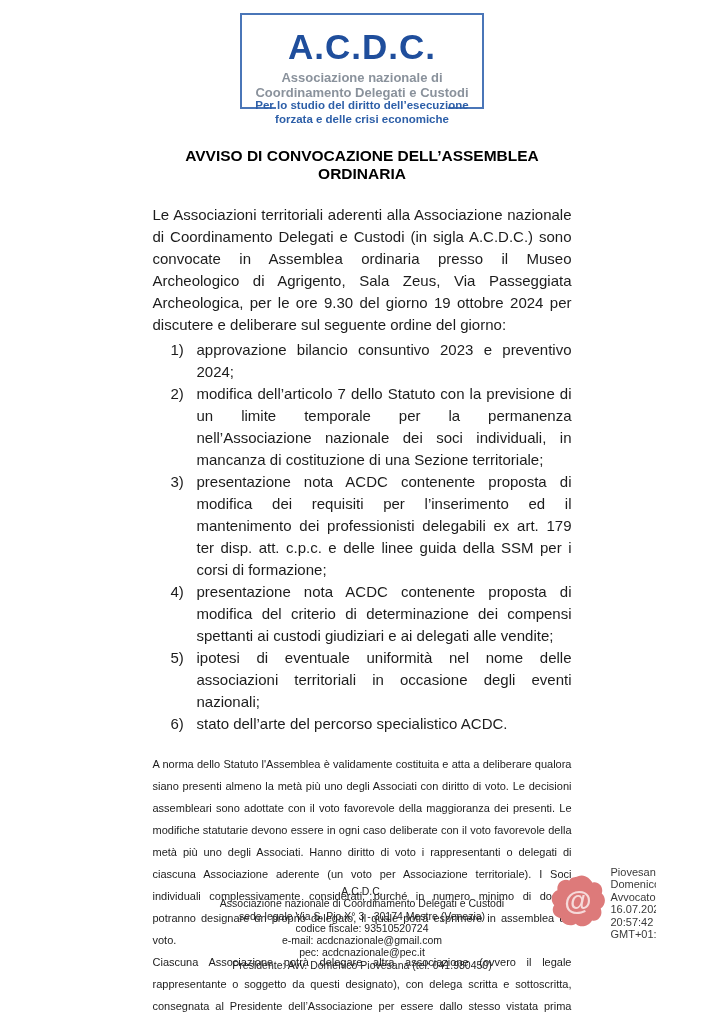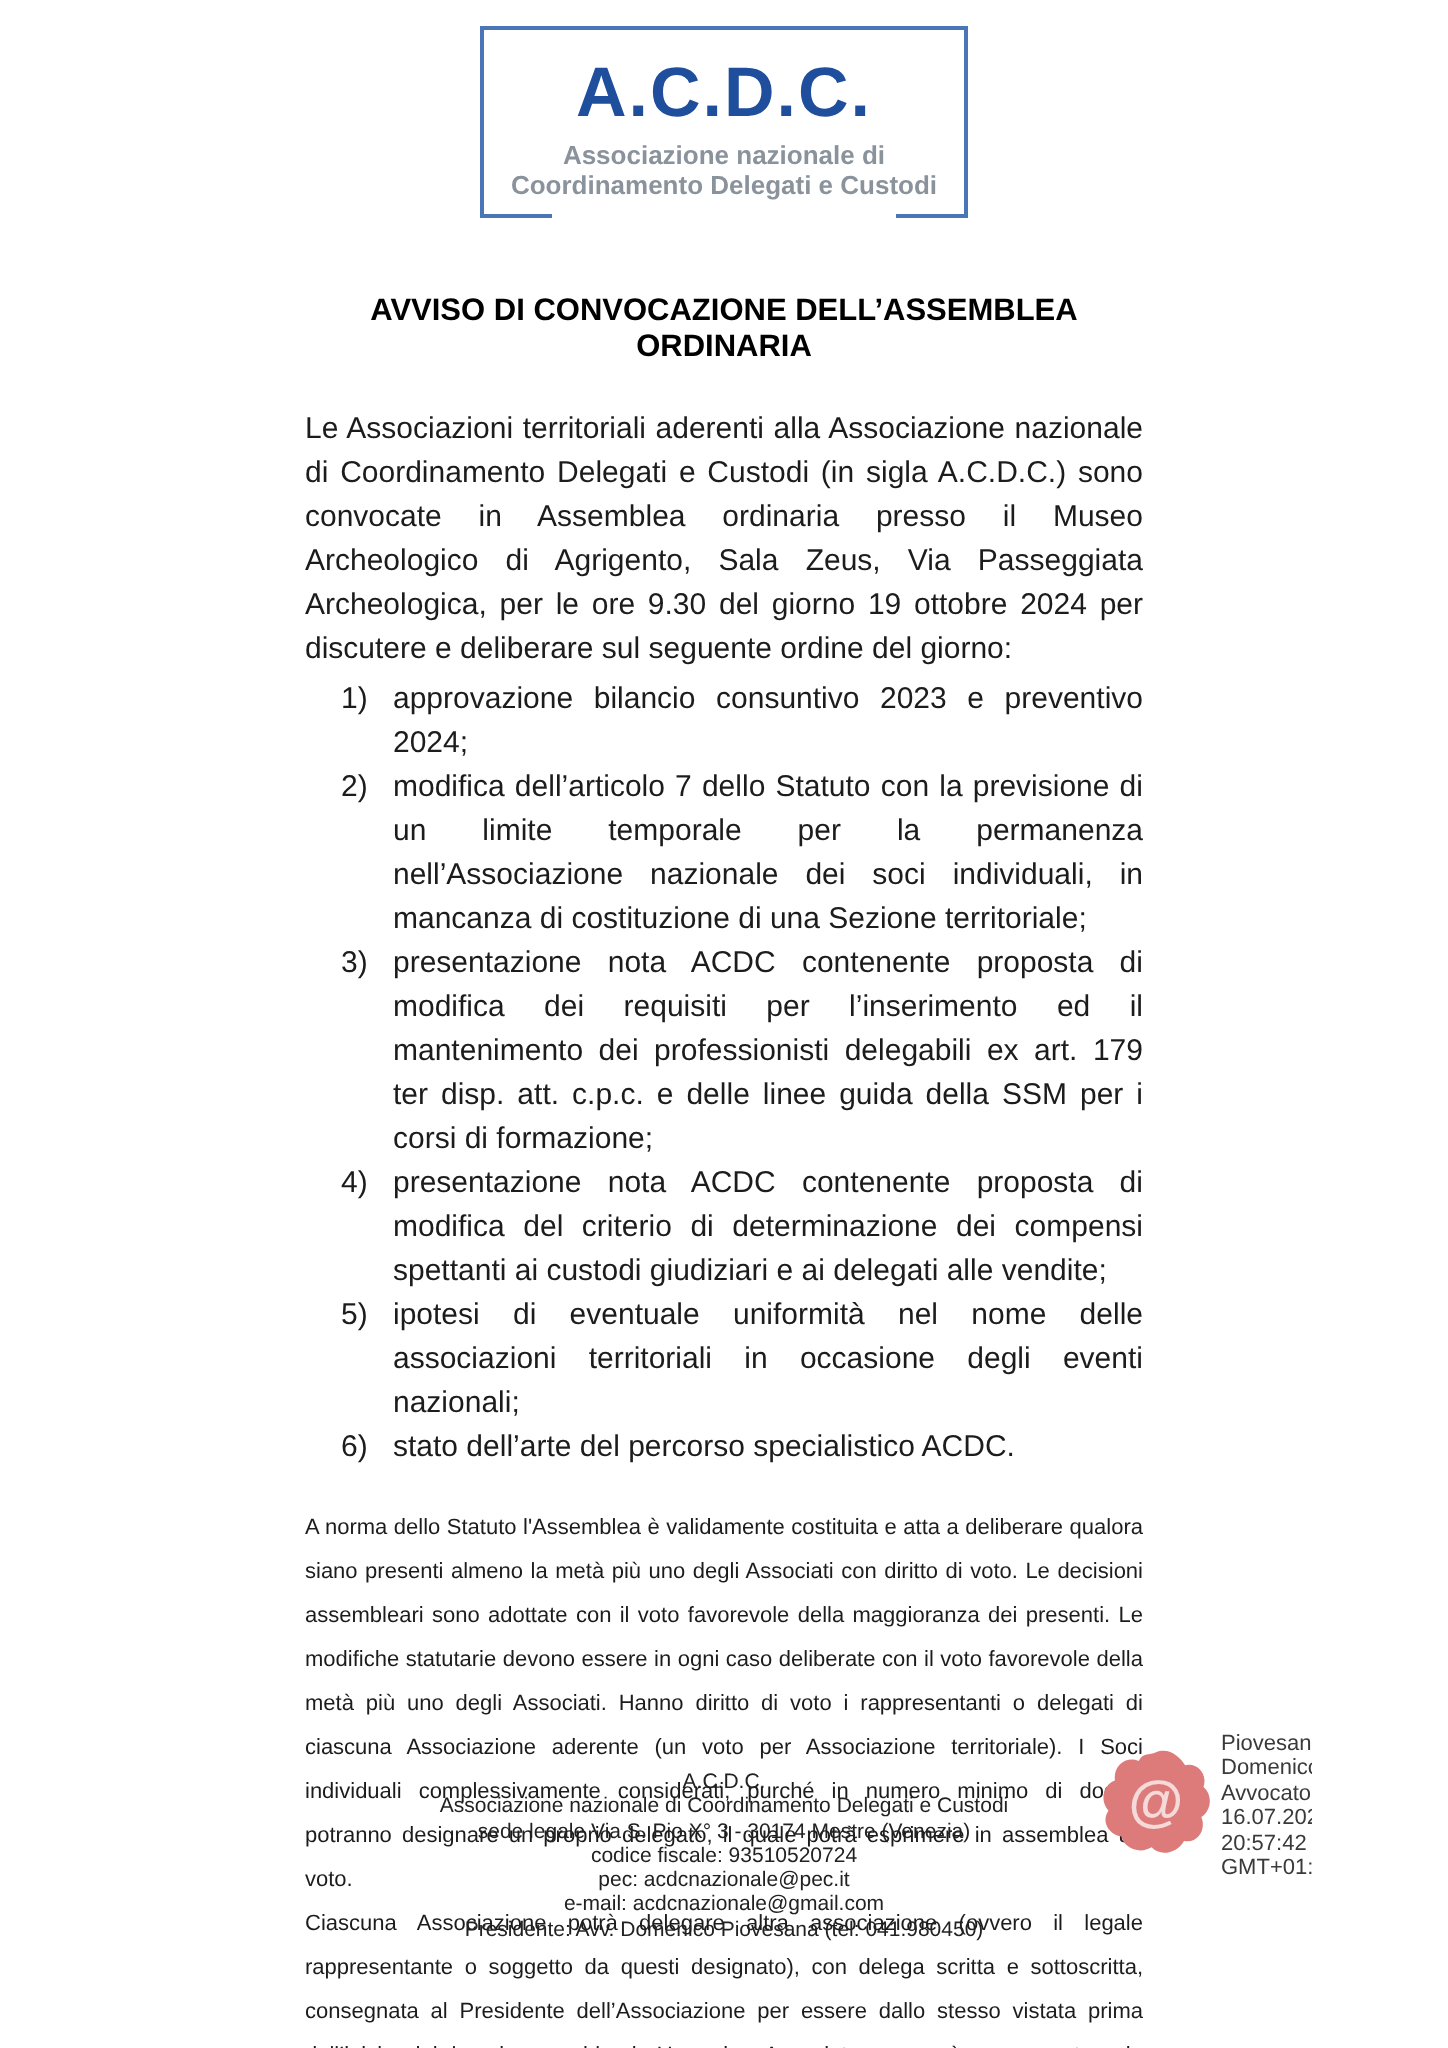--- a/index.html
+++ b/index.html
@@ -136,20 +136,24 @@
   <div class="logo-wrap">
     <div class="logo-box">
       <div class="logo-acronym">A.C.D.C.</div>
       <div class="logo-subtitle">
         <div>Associazione nazionale di</div>
         <div>Coordinamento Delegati e Custodi</div>
       </div>
     </div>
     <div class="logo-bottom-seg seg-left"></div>
     <div class="logo-bottom-seg seg-right"></div>
+    <div class="logo-tagline">
+      <div>Per lo studio del diritto dell’esecuzione</div>
+      <div>forzata e delle crisi economiche</div>
+    </div>
   </div>
 
   <div class="doc">
 
     <div class="doc-title">AVVISO DI CONVOCAZIONE DELL’ASSEMBLEA ORDINARIA</div>
 
     <div class="intro">Le Associazioni territoriali aderenti alla Associazione nazionale di Coordinamento Delegati e Custodi (in sigla A.C.D.C.) sono convocate in Assemblea ordinaria presso il Museo Archeologico di Agrigento, Sala Zeus, Via Passeggiata Archeologica, per le ore 9.30 del giorno 19 ottobre 2024 per discutere e deliberare sul seguente ordine del giorno:</div>
 
     <div class="agenda">
       <div class="agenda-item">
@@ -185,22 +189,22 @@
       <div class="para">Venezia, 16 luglio 2024.</div>
     </div>
 
   </div>
 
   <div class="footer">
     <div class="f-line" style="font-weight:400">A.C.D.C.</div>
     <div class="f-line">Associazione nazionale di Coordinamento Delegati e Custodi</div>
     <div class="f-line">sede legale Via S. Pio X° 3 - 30174 Mestre (Venezia)</div>
     <div class="f-line">codice fiscale: 93510520724</div>
+    <div class="f-line">e-mail: acdcnazionale@gmail.com</div>
     <div class="f-line">pec: acdcnazionale@pec.it</div>
-    <div class="f-line">e-mail: acdcnazionale@gmail.com</div>
     <div class="f-line">Presidente: Avv. Domenico Piovesana (tel: 041.980450)</div>
   </div>
 
   <div class="stamp">
     <svg class="seal" viewBox="0 0 100 100" aria-hidden="true">
       <path d="M50 4 C62 -1 72 8 77 16 C88 13 98 24 94 36 C103 44 101 58 92 64 C97 76 88 89 76 86 C70 97 54 101 46 92 C34 99 20 92 18 82 C6 80 -1 68 6 58 C-3 48 2 33 12 30 C10 17 22 7 34 12 C38 4 44 7 50 4 Z" fill="var(--stamp-red,#dd7a7a)"></path>
       <text x="50" y="67" font-size="52" font-weight="bold" text-anchor="middle" fill="rgba(255,255,255,0.72)">@</text>
     </svg>
     <div class="stamp-text">
       <div>Piovesana</div>

